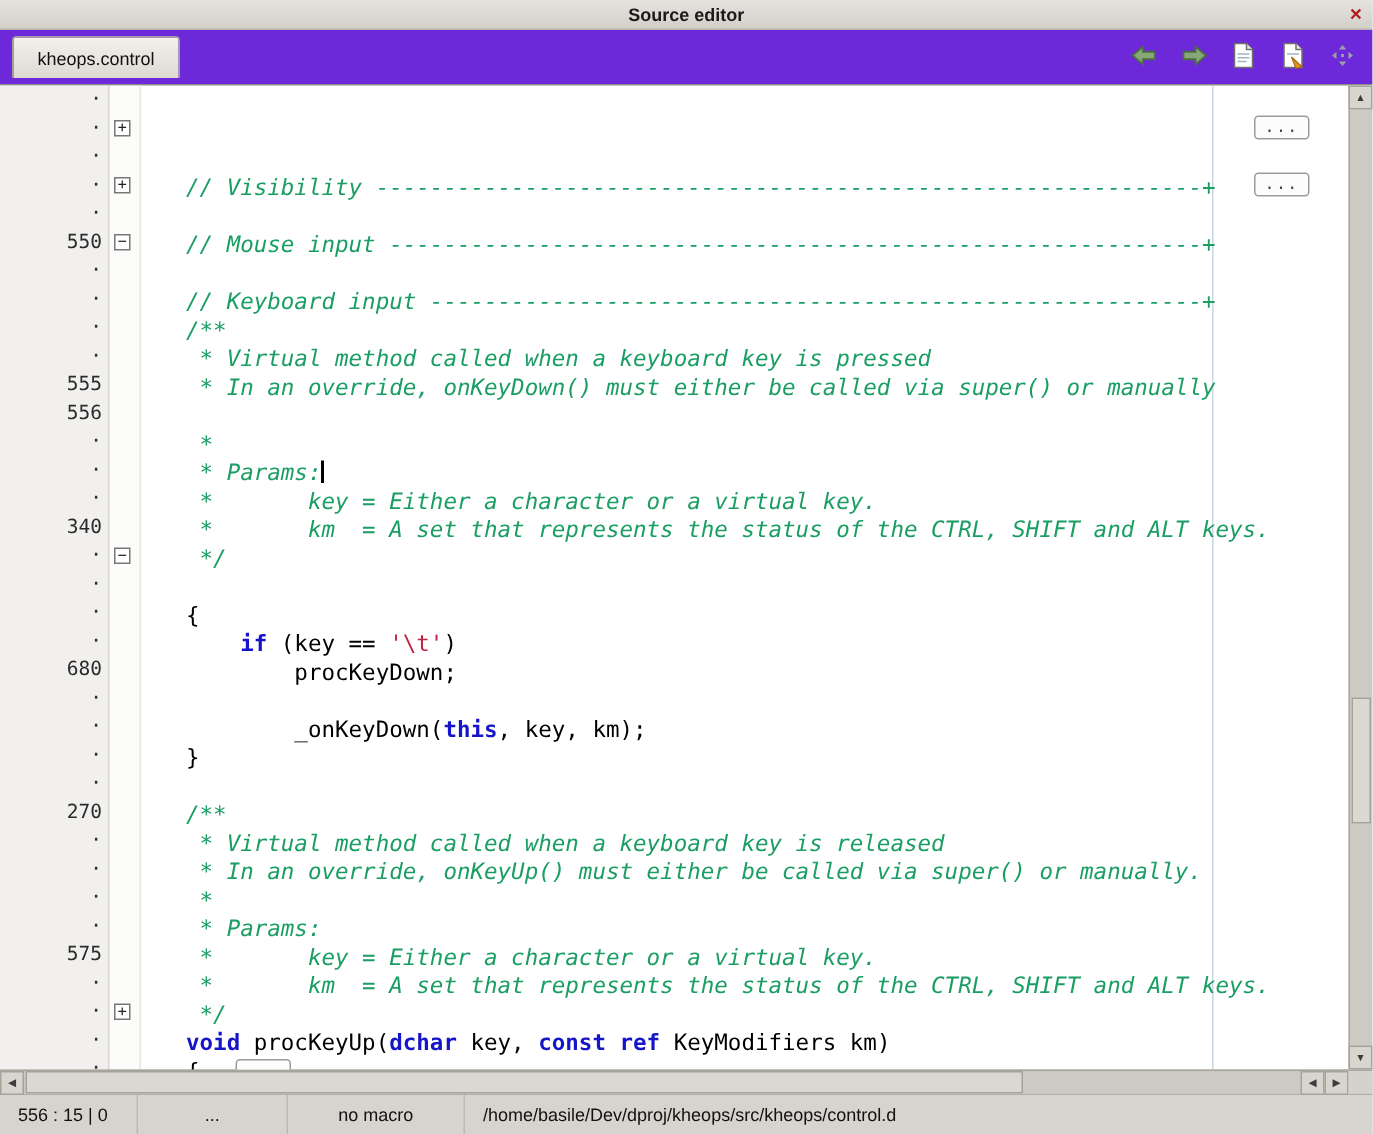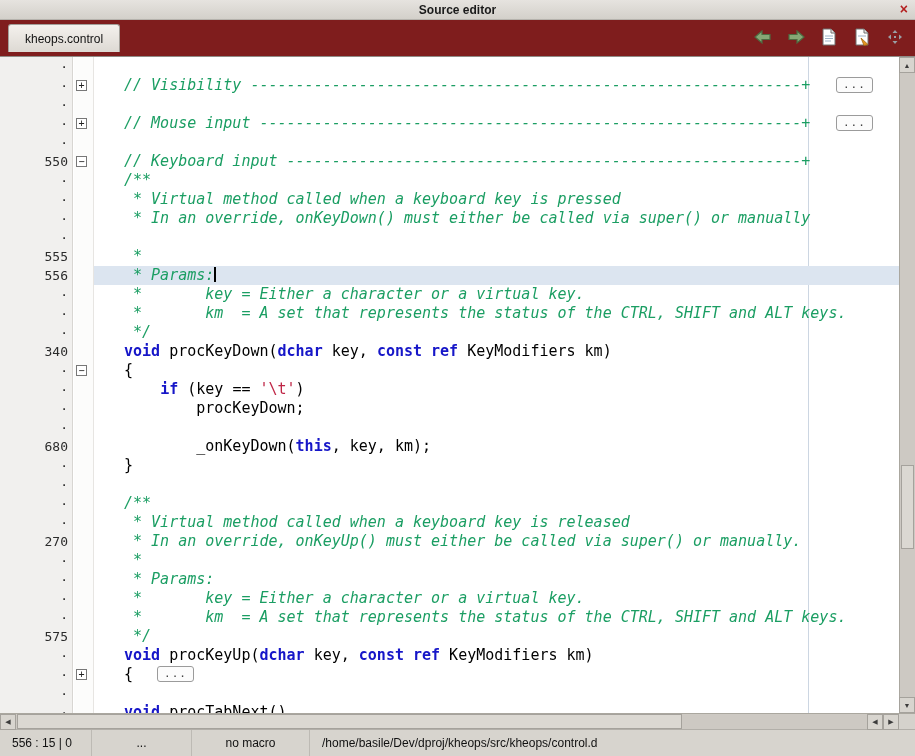--- a/index.html
+++ b/index.html
@@ -6,40 +6,40 @@
   html,body { width:915px; height:756px; overflow:hidden; }
   body { font-family:"Liberation Sans", sans-serif; background:#d6d2cc; }
   .window { width:915px; height:756px; display:flex; flex-direction:column; }
 
   
   .titlebar { height:20px; background:linear-gradient(#e6e3df,#d3d0ca); border-bottom:1px solid #b5b2ac; position:relative; flex:0 0 20px; }
   .title { position:absolute; left:0; right:0; top:3px; text-align:center; font-size:12px; font-weight:bold; color:#1a1a1a; }
   .close { position:absolute; right:7px; top:2px; font-size:14px; font-weight:bold; color:#b41f1f; line-height:15px; cursor:default; }
 
   
-  .tabbar { height:36px; flex:0 0 36px; background:#7f1d1d; position:relative; padding-left:18px; }
+  .tabbar { height:36px; flex:0 0 36px; background:#6d28d9; position:relative; padding-left:18px; }
   .tab { position:absolute; left:8px; top:4px; height:28px; padding:0 16px; display:flex; align-items:center;
          background:linear-gradient(#f4f1ed,#ddd9d3); border:1px solid #a3a09a; border-bottom:none;
          border-radius:3px 3px 0 0; font-size:12px; color:#111; }
   .tools { position:absolute; right:10px; top:8px; display:flex; align-items:center; gap:13px; }
   .tool { display:inline-flex; align-items:center; justify-content:center; width:20px; height:18px; cursor:default; }
 
   
   .editor-wrap { position:relative; height:657px; flex:0 0 657px; background:#fff; border-top:1px solid #8f8c87; }
   .code-area { position:absolute; left:0; top:0; right:16px; bottom:0; overflow:hidden; }
   .gutter-bg { position:absolute; left:0; top:0; bottom:0; width:73px; background:#f1f0ee; border-right:1px solid #d8d6d2; z-index:0; }
   .fold-bg { position:absolute; left:74px; top:0; bottom:0; width:20px; background:#fcfcfb; border-right:1px solid #e7e5e2; z-index:0; }
   .margin-line { position:absolute; left:808px; top:0; bottom:0; width:1px; background:#ccd6e2; z-index:0; }
   .rows { position:relative; z-index:1; }
   .row { display:flex; height:19px; position:relative; }
   .gut { flex:0 0 73px; text-align:right; padding-right:5px; font:13px/19px "DejaVu Sans Mono", monospace; color:#2b2b2b; }
   .foldcol { flex:0 0 21px; position:relative; }
   .foldbox { position:absolute; left:3px; top:4px; width:11px; height:11px; border:1px solid #777;
              background:#fff; font:10px/9px "DejaVu Sans Mono", monospace; text-align:center; color:#222; }
-  .code { flex:1; font:15px/19px "DejaVu Sans Mono", monospace; white-space:pre; padding-left:30px; color:#000; }
+  .code { flex:1; font:15px/19px "DejaVu Sans Mono", monospace; white-space:pre; padding-left:30px; color:#000;margin-top:40px; }
   .row.current .code { background:#dce5f0; }
   .tc { color:#1b9e63; font-style:italic; }
   .tk { color:#1616c8; font-weight:bold; }
   .ts { color:#bf2646; }
   .tp { color:#000; }
   .caret { display:inline-block; width:2px; height:15px; background:#000; vertical-align:-2px; }
   .ellbox { display:inline-block; height:16px; padding:0 6px; border:1px solid #9b9b9b; border-radius:3px;
             background:#fcfcfc; color:#444; font:11px/14px "DejaVu Sans Mono", monospace; letter-spacing:1px; }
   .ellbox.right { position:absolute; left:836px; top:1px; }
   .ellbox.inline { margin-left:24px; vertical-align:2px; }
@@ -205,21 +205,20 @@
             <span class="code"><span class="tc"> *       km  = A set that represents the status of the CTRL, SHIFT and ALT keys.</span></span>
           </div>
           <div class="row">
             <span class="gut">·</span>
             <span class="foldcol"></span>
             <span class="code"><span class="tc"> */</span></span>
           </div>
           <div class="row">
             <span class="gut">340</span>
             <span class="foldcol"></span>
-            <span class="code"><span class="tk">void</span><span class="tp"> procKeyDown(</span><span class="tk">dchar</span><span class="tp"> key, </span><span class="tk">const</span><span class="tp"> </span><span class="tk">ref</span><span class="tp"> KeyModifiers km)</span></span>
           </div>
           <div class="row">
             <span class="gut">·</span>
             <span class="foldcol">
               <span class="foldbox">−</span>
             </span>
             <span class="code"><span class="tp">{</span></span>
           </div>
           <div class="row">
             <span class="gut">·</span>

